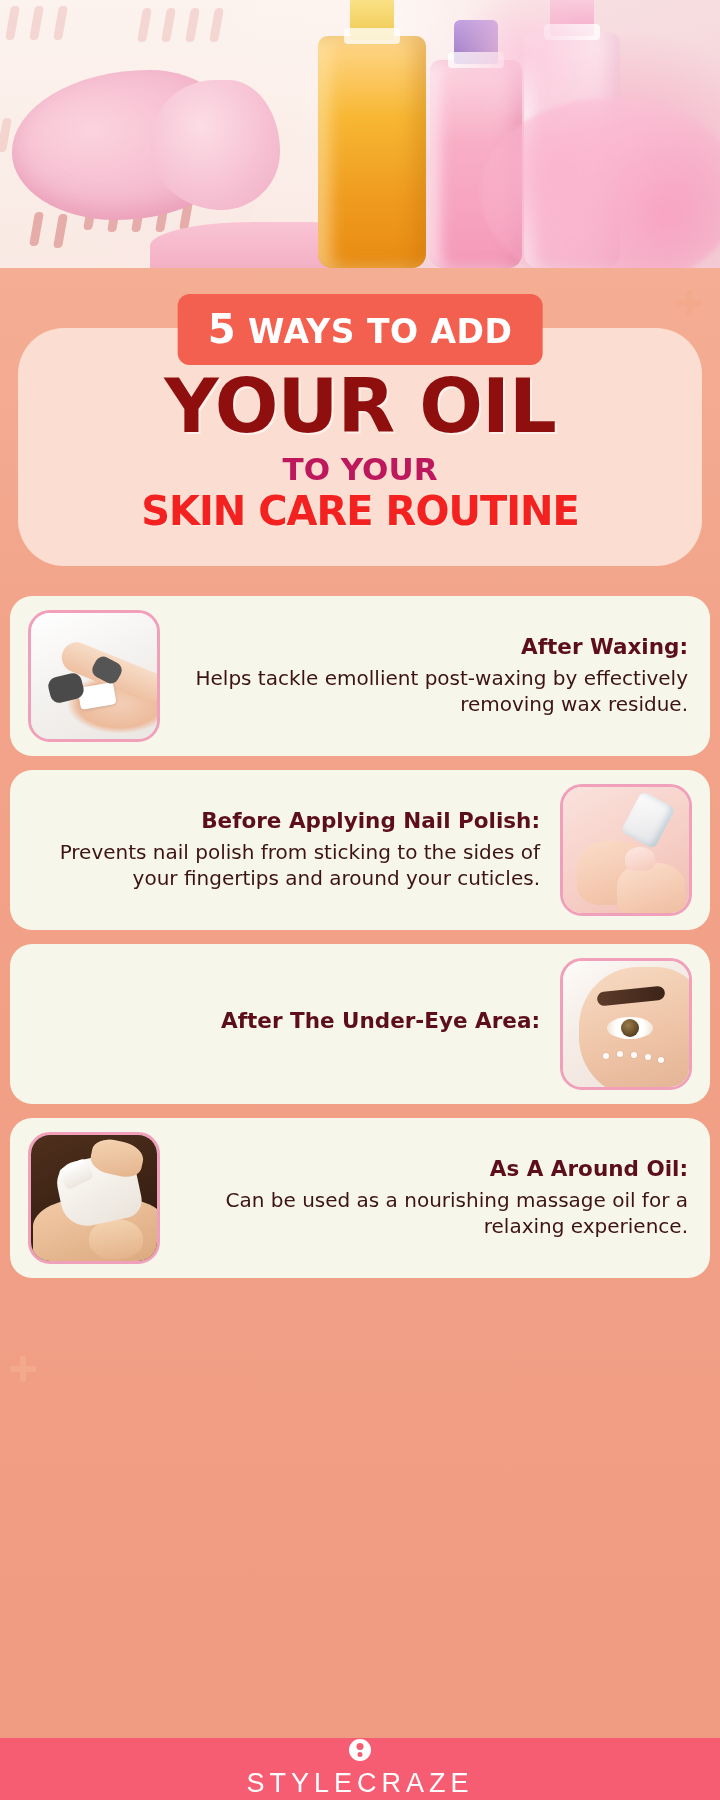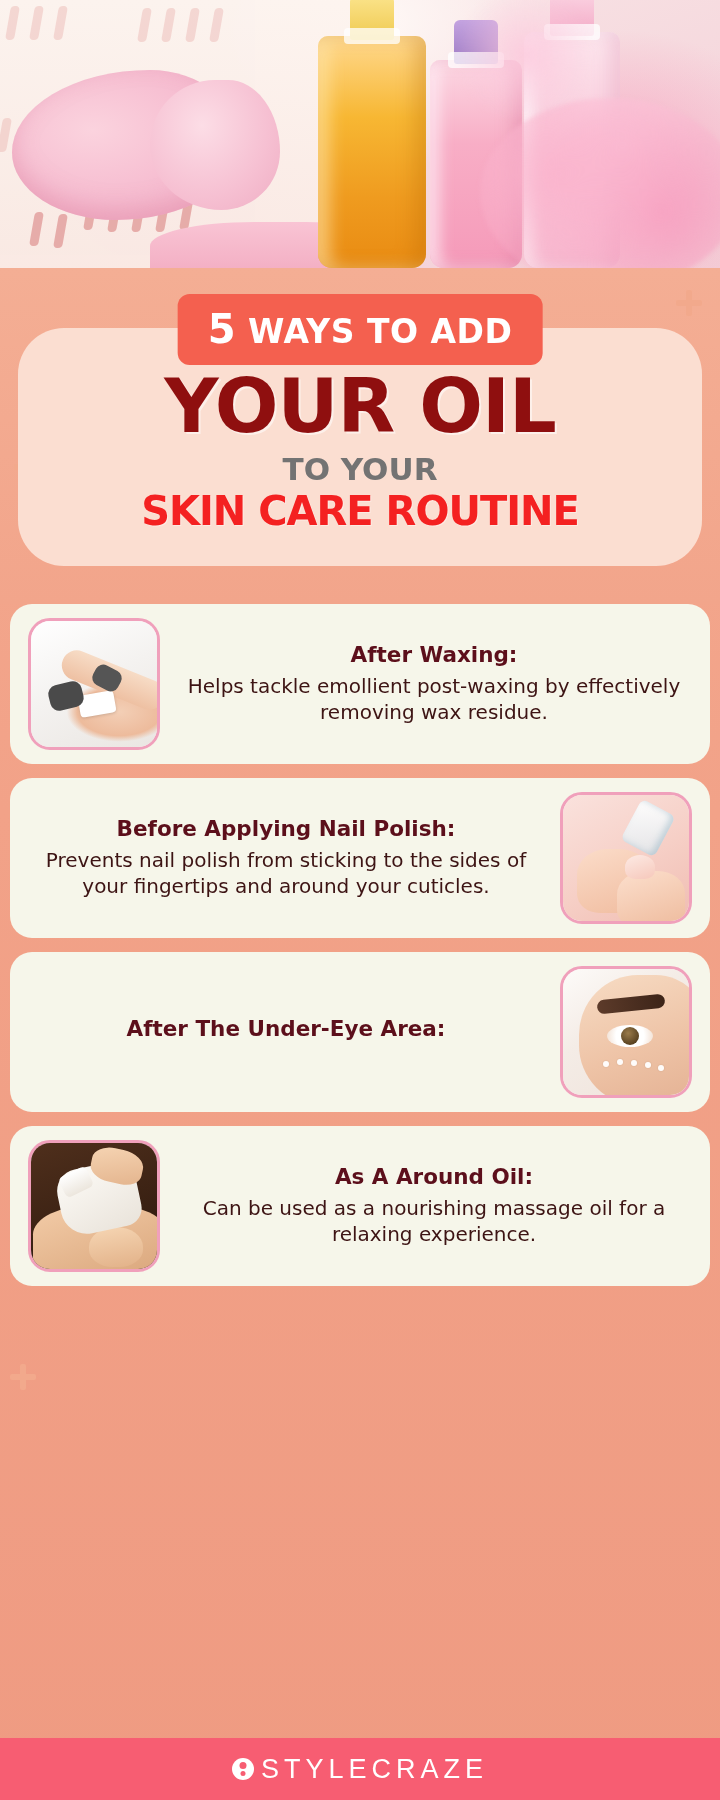--- a/index.html
+++ b/index.html
@@ -114,21 +114,21 @@
 
   
   .title-zone {
     position: relative;
     width: 720px;
     padding: 14px 0 26px;
     background: linear-gradient(180deg,#f4ae94 0%, #f2a58b 100%);
   }
   .title-card {
     position: relative;
-    margin: 46px 18px 12px;
+    margin: 46px 18px 4px;
     background: #fbded1;
     border-radius: 46px;
     padding: 44px 22px 34px;
     text-align: center;
   }
   .badge {
     position: absolute;
     top: -34px; left: 50%; transform: translateX(-50%);
     background: #f4604f;
     color: #fff;
@@ -149,21 +149,21 @@
     font-size: 75px;
     line-height: .92;
     color: #8f0f0f;
     letter-spacing: -1px;
     text-shadow: 2px 2px 0 rgba(255,255,255,.55);
   }
   .title-sub {
     font-family: "DejaVu Sans", sans-serif;
     font-weight: 700;
     font-size: 31px;
-    color: #737373;
+    color: #be185d;
     margin: 10px 0 4px;
     letter-spacing: 0;
   }
   .title-accent {
     font-family: "DejaVu Sans", sans-serif;
     font-weight: 700;
     font-size: 40px;
     color: #f42121;
     letter-spacing: -1px;
     line-height: 1.02;
@@ -336,21 +336,21 @@
     position:absolute; left: 60px; top: 6px; width: 52px; height: 34px;
     background: linear-gradient(160deg,#f6d5b4,#e3b38c); border-radius: 40% 44% 36% 40%;
     transform: rotate(12deg);
   }
   #thumb-massage .bottle-m {
     position:absolute; left: 30px; top: 28px; width: 30px; height: 22px;
     background: linear-gradient(180deg,#ffffff,#ece6dd); border-radius: 5px;
     transform: rotate(-26deg);
   }
 
-  .tip-text { flex: 1 1 auto; text-align: center; padding: 2px 4px; }
+  .tip-text { flex: 1 1 auto; text-align: right; padding: 2px 4px; }
   .tip-title {
     font-family: "DejaVu Sans", sans-serif;
     font-weight: 700;
     font-size: 21.5px;
     color: #5c0f1b;
     margin-bottom: 4px;
     line-height: 1.25;
   }
   .tip-body {
     font-family: "DejaVu Sans", sans-serif;
@@ -362,20 +362,21 @@
   
   .footer {
     position: absolute;
     left: 0; bottom: 0;
     width: 720px; height: 62px;
     background: #f75d72;
     display: flex;
     align-items: center;
     justify-content: center;
     gap: 7px;
+    flex-direction: column;
   }
   .footer-logo-mark {
     width: 22px; height: 22px; border-radius: 50%;
     background: #fff;
     position: relative;
     flex: 0 0 auto;
   }
   .footer-logo-mark::after {
     content: "";
     position: absolute; left: 50%; top: 4px; transform: translateX(-50%);

